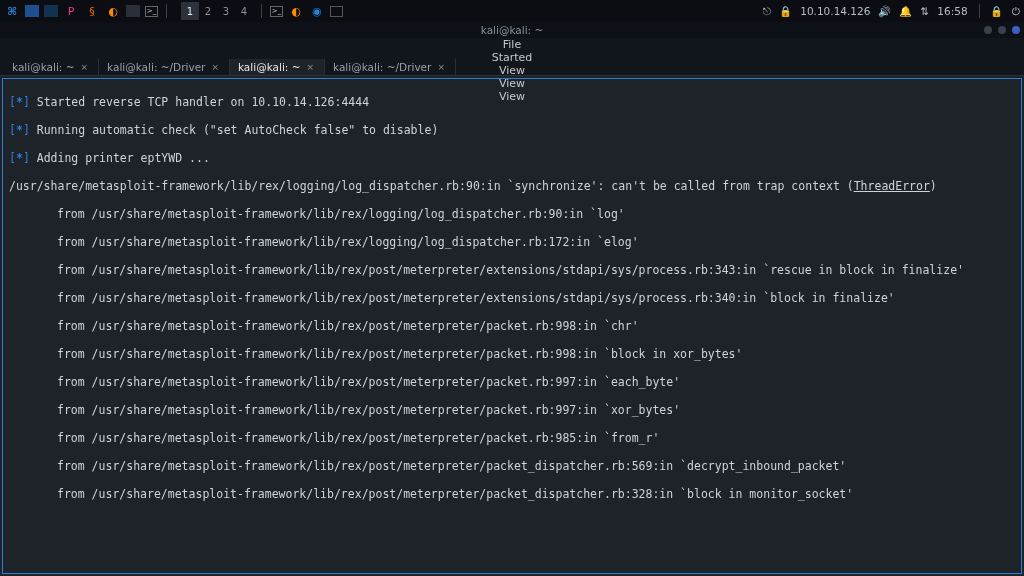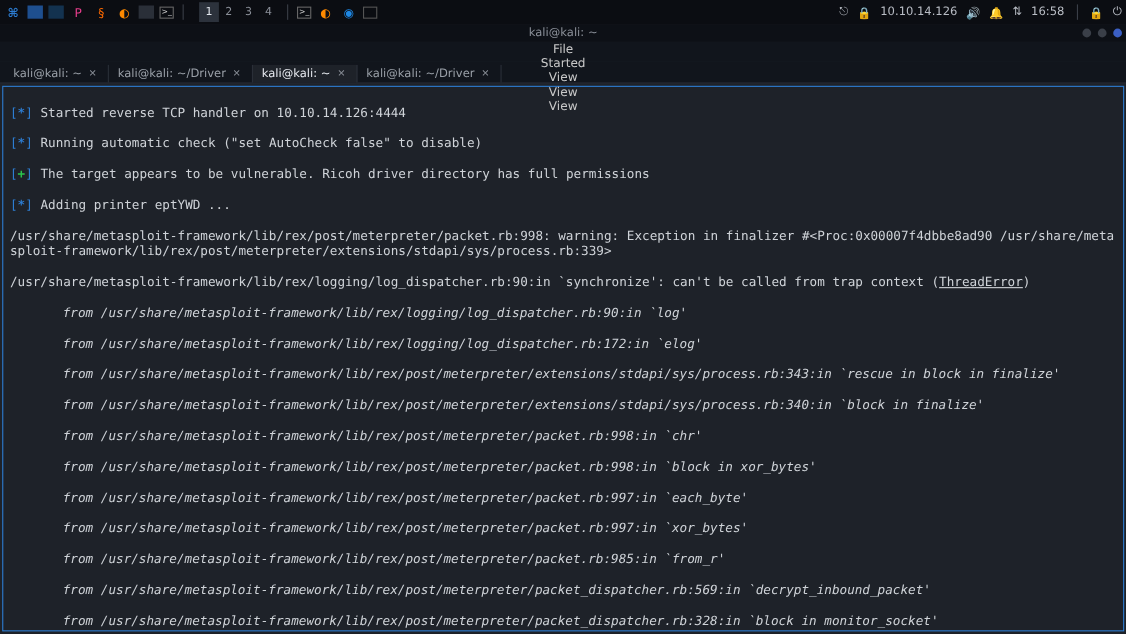--- a/index.html
+++ b/index.html
@@ -84,21 +84,21 @@
   white-space: pre;
   letter-spacing: 0;
 }
 .terminal div { white-space: pre-wrap; word-break: break-all; }
 .br { color: #2d7dd2; }   
 .ast-b { color: #2d7dd2; font-weight: bold; }
 .ast-g { color: #2bc24a; font-weight: bold; }
 .w { color: #cfd3d8; }
 .err { color: #cfd3d8; font-weight: normal; }
 .u { text-decoration: underline; }
-.ind { padding-left: 48px; display:block;font-style:italic;}
+.ind { padding-left: 48px; display:block;}
 </style>
 </head>
 <body>
 
 <div class="taskbar">
   <div class="tb-left">
     <span class="tb-icon" style="color:#2d7dd2;font-weight:bold">⌘</span>
     <span class="tb-icon" style="background:#1e4f8f;width:14px;height:12px"></span>
     <span class="tb-icon" style="background:#13324f;width:14px;height:12px"></span>
     <span class="tb-icon" style="color:#e83e8c">P</span>
@@ -165,23 +165,21 @@
     </div>
   <div class="tab">
       <span>kali@kali: ~/Driver</span>
       <span class="tab-close">×</span>
     </div>
 </div>
 
 <div class="terminal">
 <div><span class="br">[</span><span class="ast-b">*</span><span class="br">]</span> <span class="w">Started reverse TCP handler on 10.10.14.126:4444</span></div>
 <div><span class="br">[</span><span class="ast-b">*</span><span class="br">]</span> <span class="w">Running automatic check ("set AutoCheck false" to disable)</span></div>
-<div><span class="br">[</span><span class="ast-g">+</span><span class="br">]</span> <span class="w">The target appears to be vulnerable. Ricoh driver directory has full permissions</span></div>
 <div><span class="br">[</span><span class="ast-b">*</span><span class="br">]</span> <span class="w">Adding printer eptYWD ...</span></div>
-<div class="w">/usr/share/metasploit-framework/lib/rex/post/meterpreter/packet.rb:998: warning: Exception in finalizer #&lt;Proc:0x00007f4dbbe8ad90 /usr/share/metasploit-framework/lib/rex/post/meterpreter/extensions/stdapi/sys/process.rb:339&gt;</div>
 <div><span class="w">/usr/share/metasploit-framework/lib/rex/logging/log_dispatcher.rb:90:in `synchronize': </span><span class="err">can't be called from trap context (</span><span class="err u">ThreadError</span><span class="err">)</span></div>
 <div class="ind w">from /usr/share/metasploit-framework/lib/rex/logging/log_dispatcher.rb:90:in `log'</div>
 <div class="ind w">from /usr/share/metasploit-framework/lib/rex/logging/log_dispatcher.rb:172:in `elog'</div>
 <div class="ind w">from /usr/share/metasploit-framework/lib/rex/post/meterpreter/extensions/stdapi/sys/process.rb:343:in `rescue in block in finalize'</div>
 <div class="ind w">from /usr/share/metasploit-framework/lib/rex/post/meterpreter/extensions/stdapi/sys/process.rb:340:in `block in finalize'</div>
 <div class="ind w">from /usr/share/metasploit-framework/lib/rex/post/meterpreter/packet.rb:998:in `chr'</div>
 <div class="ind w">from /usr/share/metasploit-framework/lib/rex/post/meterpreter/packet.rb:998:in `block in xor_bytes'</div>
 <div class="ind w">from /usr/share/metasploit-framework/lib/rex/post/meterpreter/packet.rb:997:in `each_byte'</div>
 <div class="ind w">from /usr/share/metasploit-framework/lib/rex/post/meterpreter/packet.rb:997:in `xor_bytes'</div>
 <div class="ind w">from /usr/share/metasploit-framework/lib/rex/post/meterpreter/packet.rb:985:in `from_r'</div>

